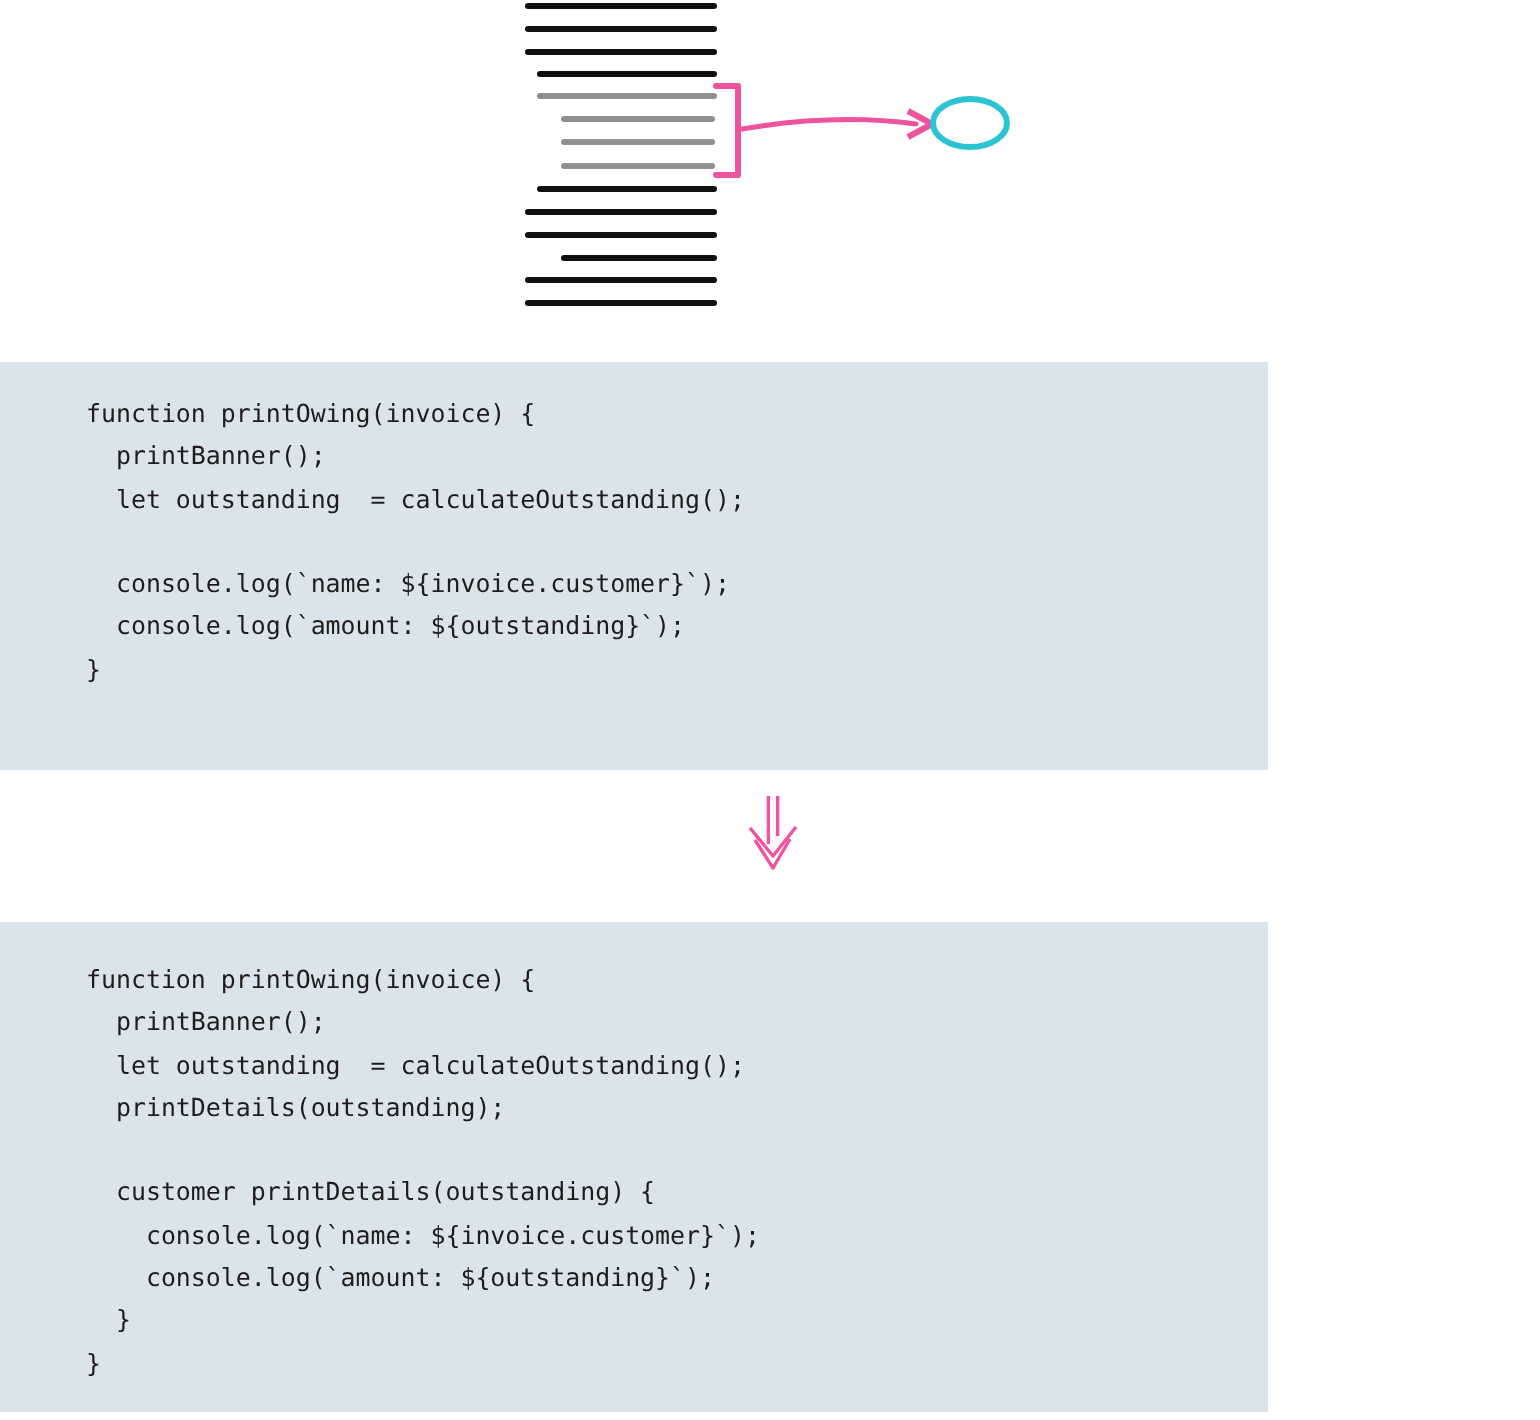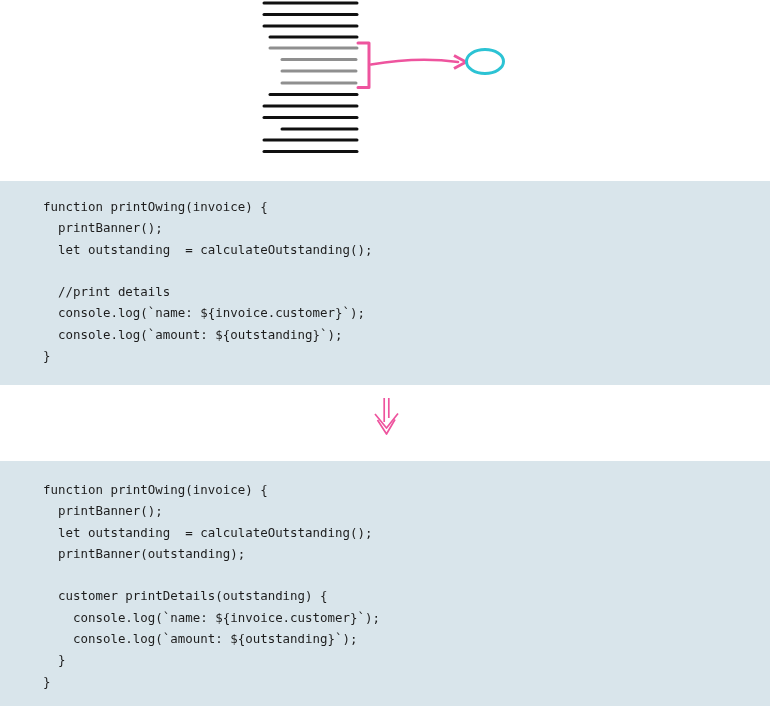--- a/index.html
+++ b/index.html
@@ -12,21 +12,21 @@
     font-family: "DejaVu Sans Mono", "Liberation Mono", monospace;
   }
   .sketch-svg {
     position: absolute;
     left: 0;
     top: 0;
   }
   .code-block {
     position: absolute;
     left: 0;
-    width: 770px;
+    width: 634px;
     box-sizing: border-box;
     padding: 15px 10px 0 43px;
   }
   .code-block.before { top: 181px; height: 204px; }
   .code-block.after  { top: 461px; height: 245px; padding-top: 18px; }
   .code-line {
     font-family: "DejaVu Sans Mono", "Liberation Mono", monospace;
     font-size: 12.45px;
     line-height: 21.3px;
     min-height: 21.3px;
@@ -62,38 +62,37 @@
       <path d="M371 64.5 C 406 58.5, 436 59, 458 62" fill="none" stroke="#ee549e" stroke-width="2.6" stroke-linecap="round"></path>
       <path d="M454 55.5 L466 62 L454 68.5" fill="none" stroke="#ee549e" stroke-width="3" stroke-linejoin="round"></path>
       <ellipse cx="485" cy="61.5" rx="18.5" ry="12" fill="#ffffff" stroke="#2cc3d4" stroke-width="3"></ellipse>
     </svg>
 
   <div class="code-block before" style="background: rgb(217, 229, 235);">
       <div class="code-line" style="color: rgb(29, 29, 29);">function printOwing(invoice) {</div>
       <div class="code-line" style="color: rgb(29, 29, 29);">  printBanner();</div>
       <div class="code-line" style="color: rgb(29, 29, 29);">  let outstanding  = calculateOutstanding();</div>
       <div class="code-line" style="color: rgb(29, 29, 29);"></div>
-      <div class="code-line" style="color: rgb(29, 29, 29);">  //print details</div>
       <div class="code-line" style="color: rgb(29, 29, 29);">  console.log(`name: ${invoice.customer}`);</div>
       <div class="code-line" style="color: rgb(29, 29, 29);">  console.log(`amount: ${outstanding}`);</div>
       <div class="code-line" style="color: rgb(29, 29, 29);">}</div>
     </div>
 
   <svg class="transform-svg" width="60" height="55" viewBox="356 390 60 55">
       <line x1="384.2" y1="398" x2="384.2" y2="422" stroke="#ee549e" stroke-width="1.7"></line>
       <line x1="388.8" y1="398" x2="388.8" y2="418" stroke="#ee549e" stroke-width="1.7"></line>
       <path d="M375 414 L386.5 428 L398 413.5" fill="none" stroke="#ee549e" stroke-width="1.7" stroke-linejoin="round"></path>
       <path d="M377.5 420 L386.5 434 L395 419.5" fill="none" stroke="#ee549e" stroke-width="1.7" stroke-linejoin="round"></path>
     </svg>
 
   <div class="code-block after" style="background: rgb(217, 229, 235);">
       <div class="code-line" style="color: rgb(29, 29, 29);">function printOwing(invoice) {</div>
       <div class="code-line" style="color: rgb(29, 29, 29);">  printBanner();</div>
       <div class="code-line" style="color: rgb(29, 29, 29);">  let outstanding  = calculateOutstanding();</div>
-      <div class="code-line" style="color: rgb(29, 29, 29);">  printBanner(outstanding);</div>
+      <div class="code-line" style="color: rgb(29, 29, 29);">  printDetails(outstanding);</div>
       <div class="code-line" style="color: rgb(29, 29, 29);"></div>
       <div class="code-line" style="color: rgb(29, 29, 29);">  customer printDetails(outstanding) {</div>
       <div class="code-line" style="color: rgb(29, 29, 29);">    console.log(`name: ${invoice.customer}`);</div>
       <div class="code-line" style="color: rgb(29, 29, 29);">    console.log(`amount: ${outstanding}`);</div>
       <div class="code-line" style="color: rgb(29, 29, 29);">  }</div>
       <div class="code-line" style="color: rgb(29, 29, 29);">}</div>
     </div>
 
 </div>
 

